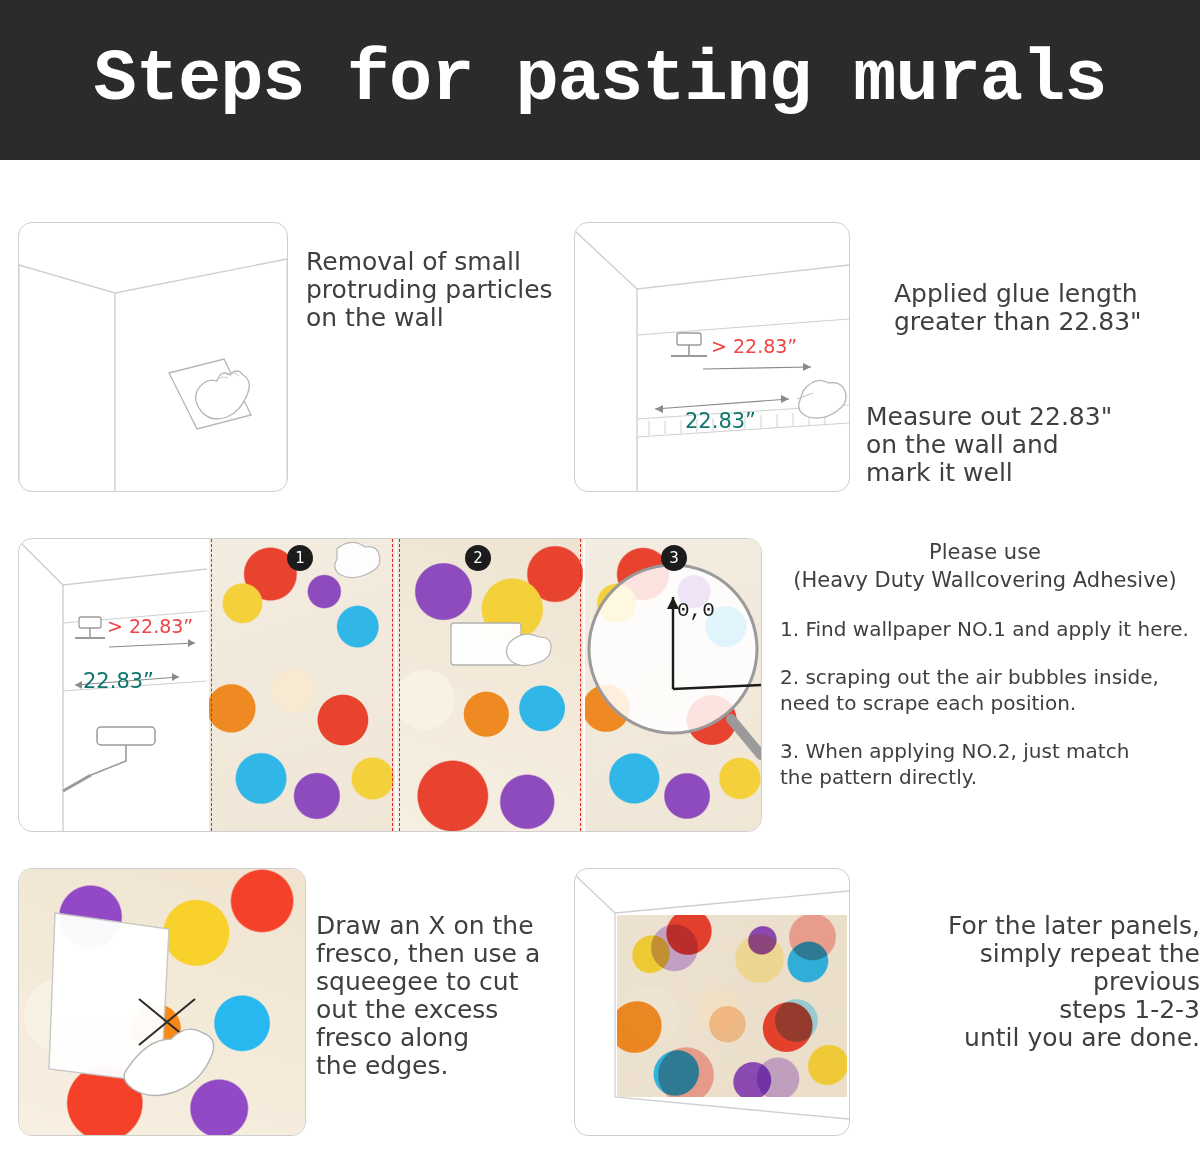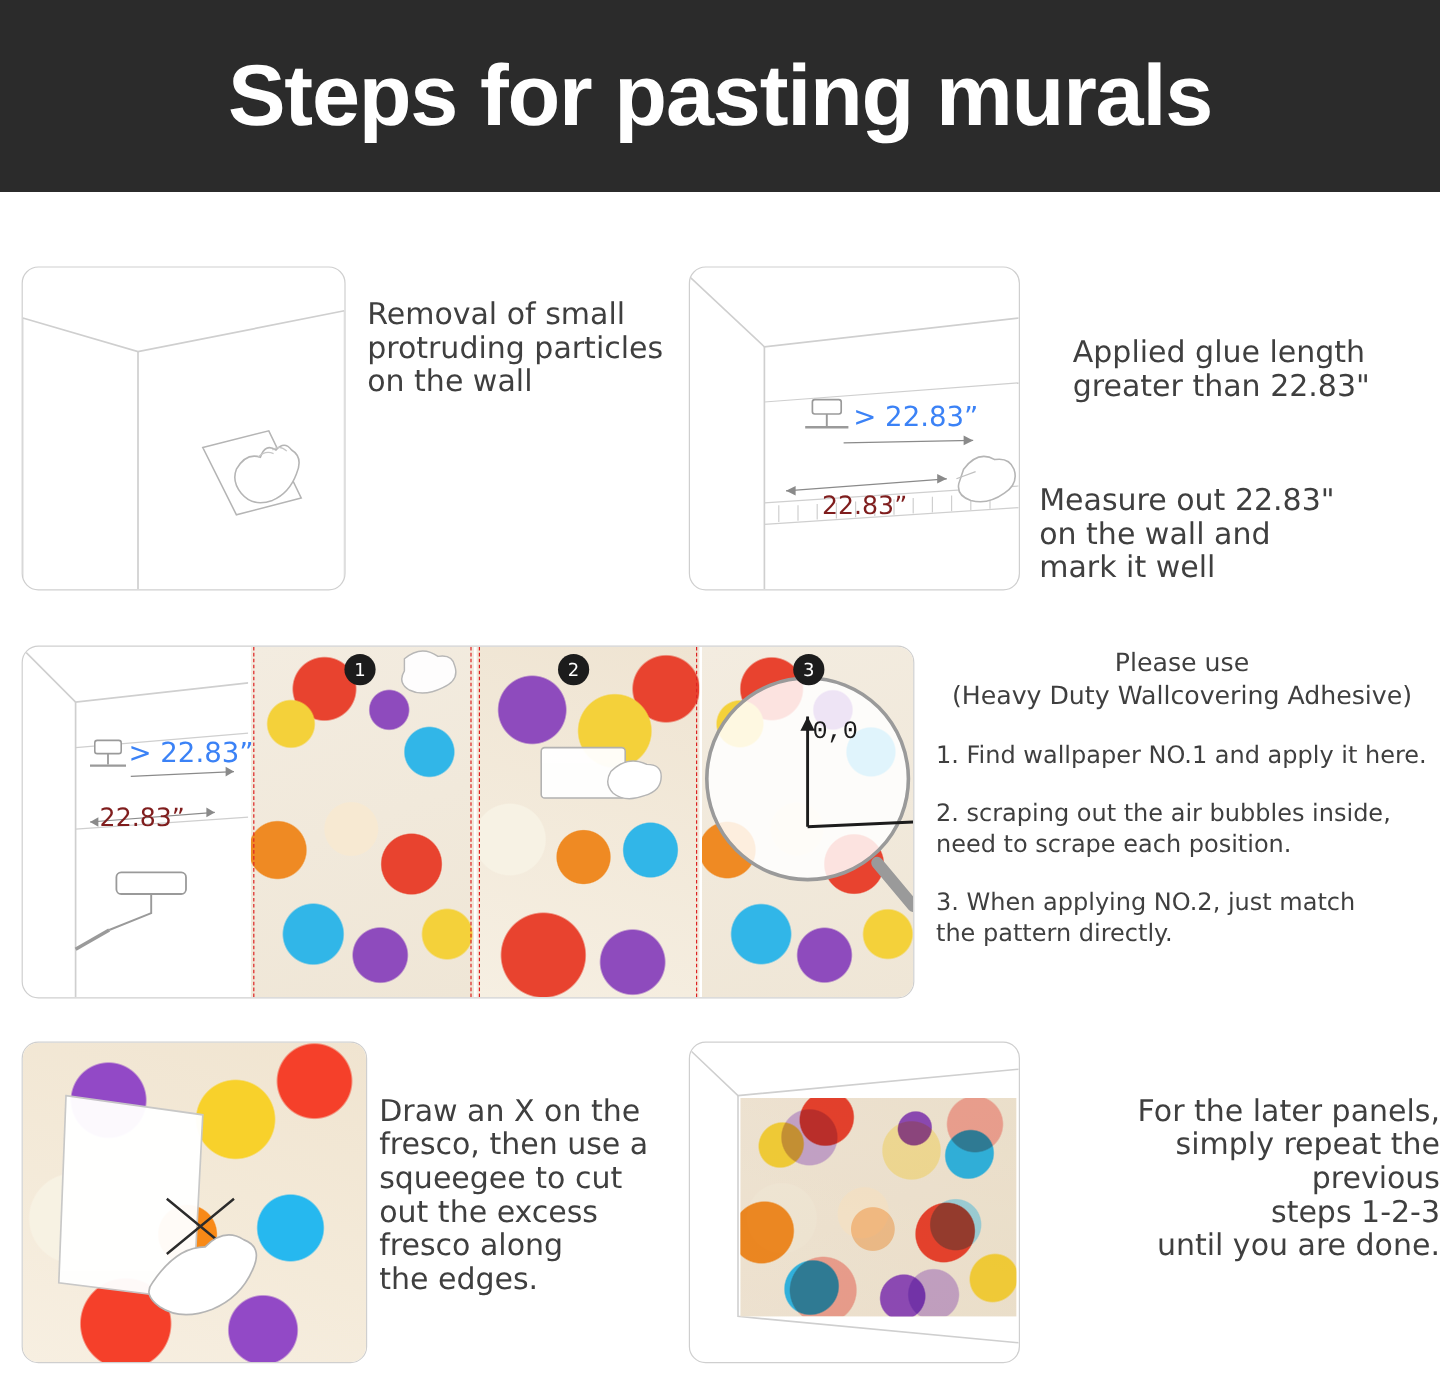--- a/index.html
+++ b/index.html
@@ -16,21 +16,21 @@
     position:absolute;left:0;top:0;width:1200px;height:160px;
     background:#2b2b2b;
     display:flex;align-items:center;justify-content:center;
   }
   .header h1{
     margin:0;
     color:#ffffff;
     font-size:72px;
     font-weight:bold;
     letter-spacing:-1px;
-    font-family:Liberation Sans, sans-serif;
+    font-family:Liberation Mono, monospace;
   }
   
   .panel{
     position:absolute;
     border:1px solid #cfcfcf;
     border-radius:14px;
     background:#ffffff;
     overflow:hidden;
   }
   .cap{
@@ -59,22 +59,22 @@
   .rt-title{font-size:21px;line-height:28px;text-align:center;color:#3f3f3f;}
   .rt-item{font-size:20px;line-height:26px;margin-top:22px;color:#3f3f3f;}
   
   #p4{left:18px;top:868px;width:286px;height:266px;}
   #cap4{left:316px;top:912px;width:250px;}
   #p5{left:574px;top:868px;width:274px;height:266px;}
   #cap5{left:878px;top:912px;width:322px;text-align:right;}
   
   .wallA{position:absolute;inset:0;}
   
-  .meas{position:absolute;font-size:23px;color:#3b82f6;}
-  .meas-b{position:absolute;font-size:21px;color:#7f1d1d;}
+  .meas{position:absolute;font-size:19px;color:#ef4444;}
+  .meas-b{position:absolute;font-size:21px;color:#0f766e;}
   
   .graf{
     position:absolute;inset:0;
     background:
       radial-gradient(circle at 18% 22%, #f4d13a 0 7%, transparent 7.5%),
       radial-gradient(circle at 33% 12%, #e8432f 0 9%, transparent 9.5%),
       radial-gradient(circle at 62% 18%, #8e4bbd 0 6%, transparent 6.5%),
       radial-gradient(circle at 80% 30%, #31b6e8 0 8%, transparent 8.5%),
       radial-gradient(circle at 12% 58%, #ef8a23 0 10%, transparent 10.5%),
       radial-gradient(circle at 45% 52%, #f7e9d2 0 12%, transparent 12.5%),

